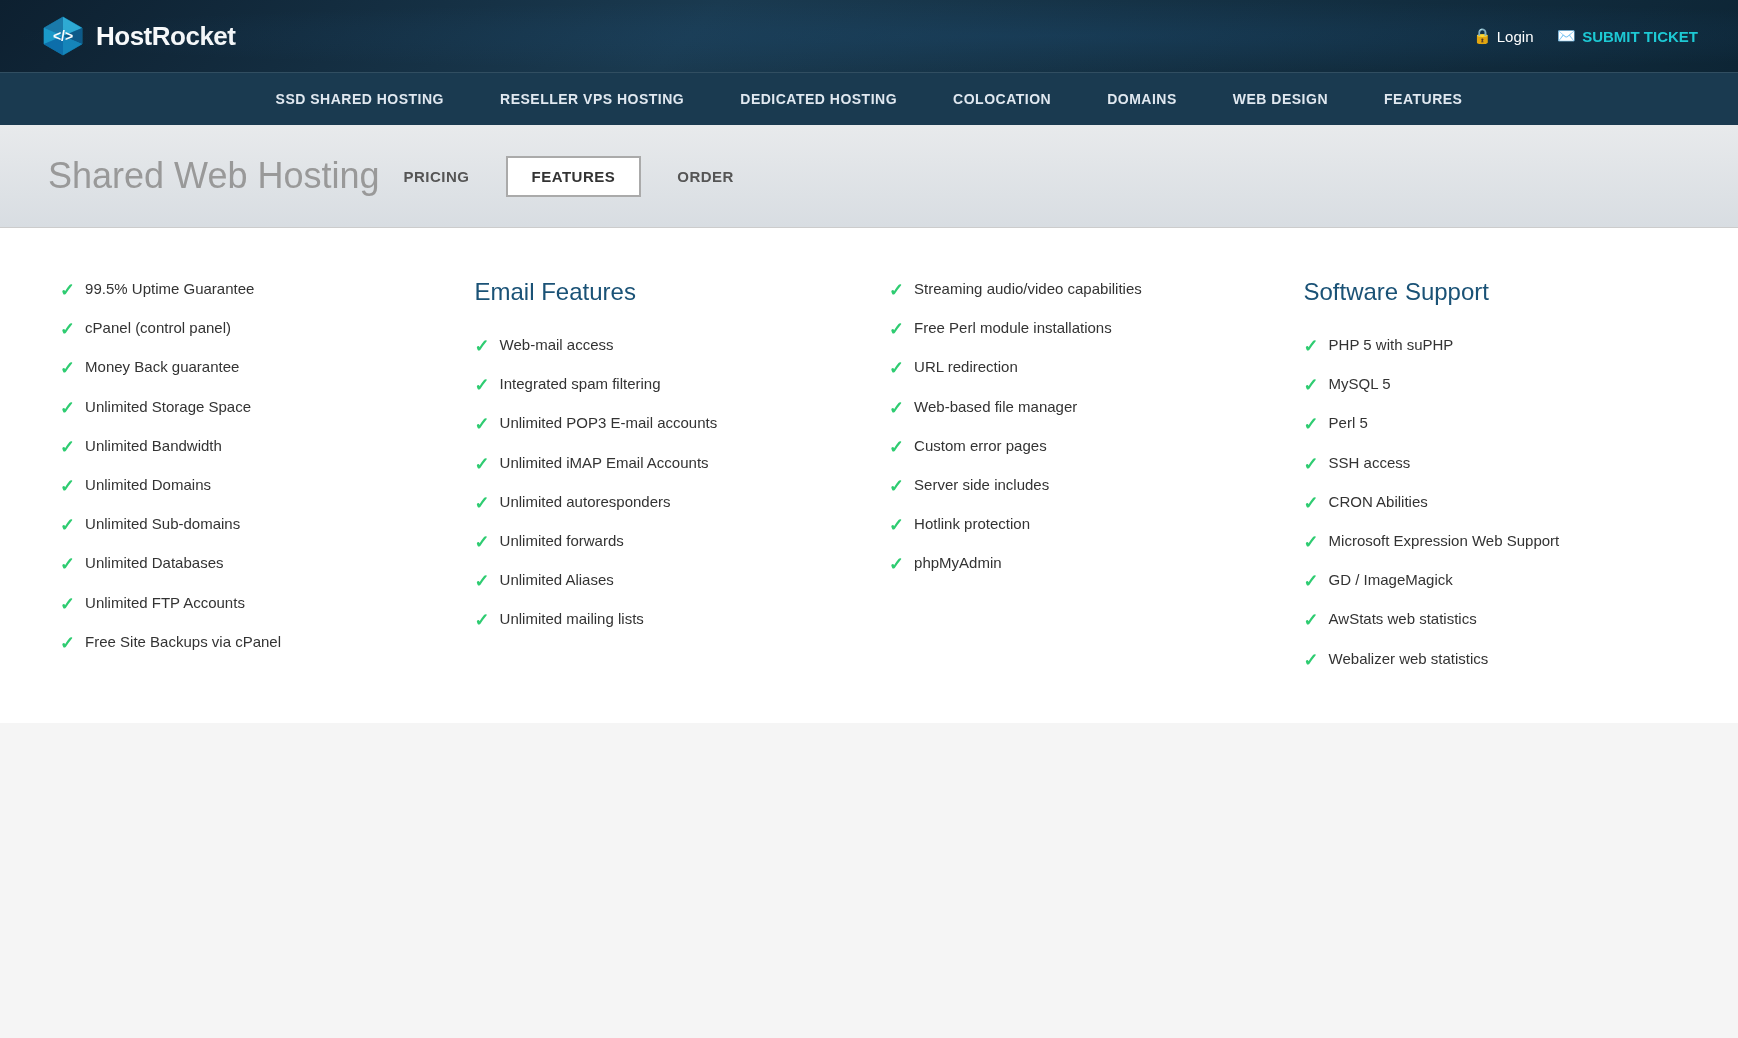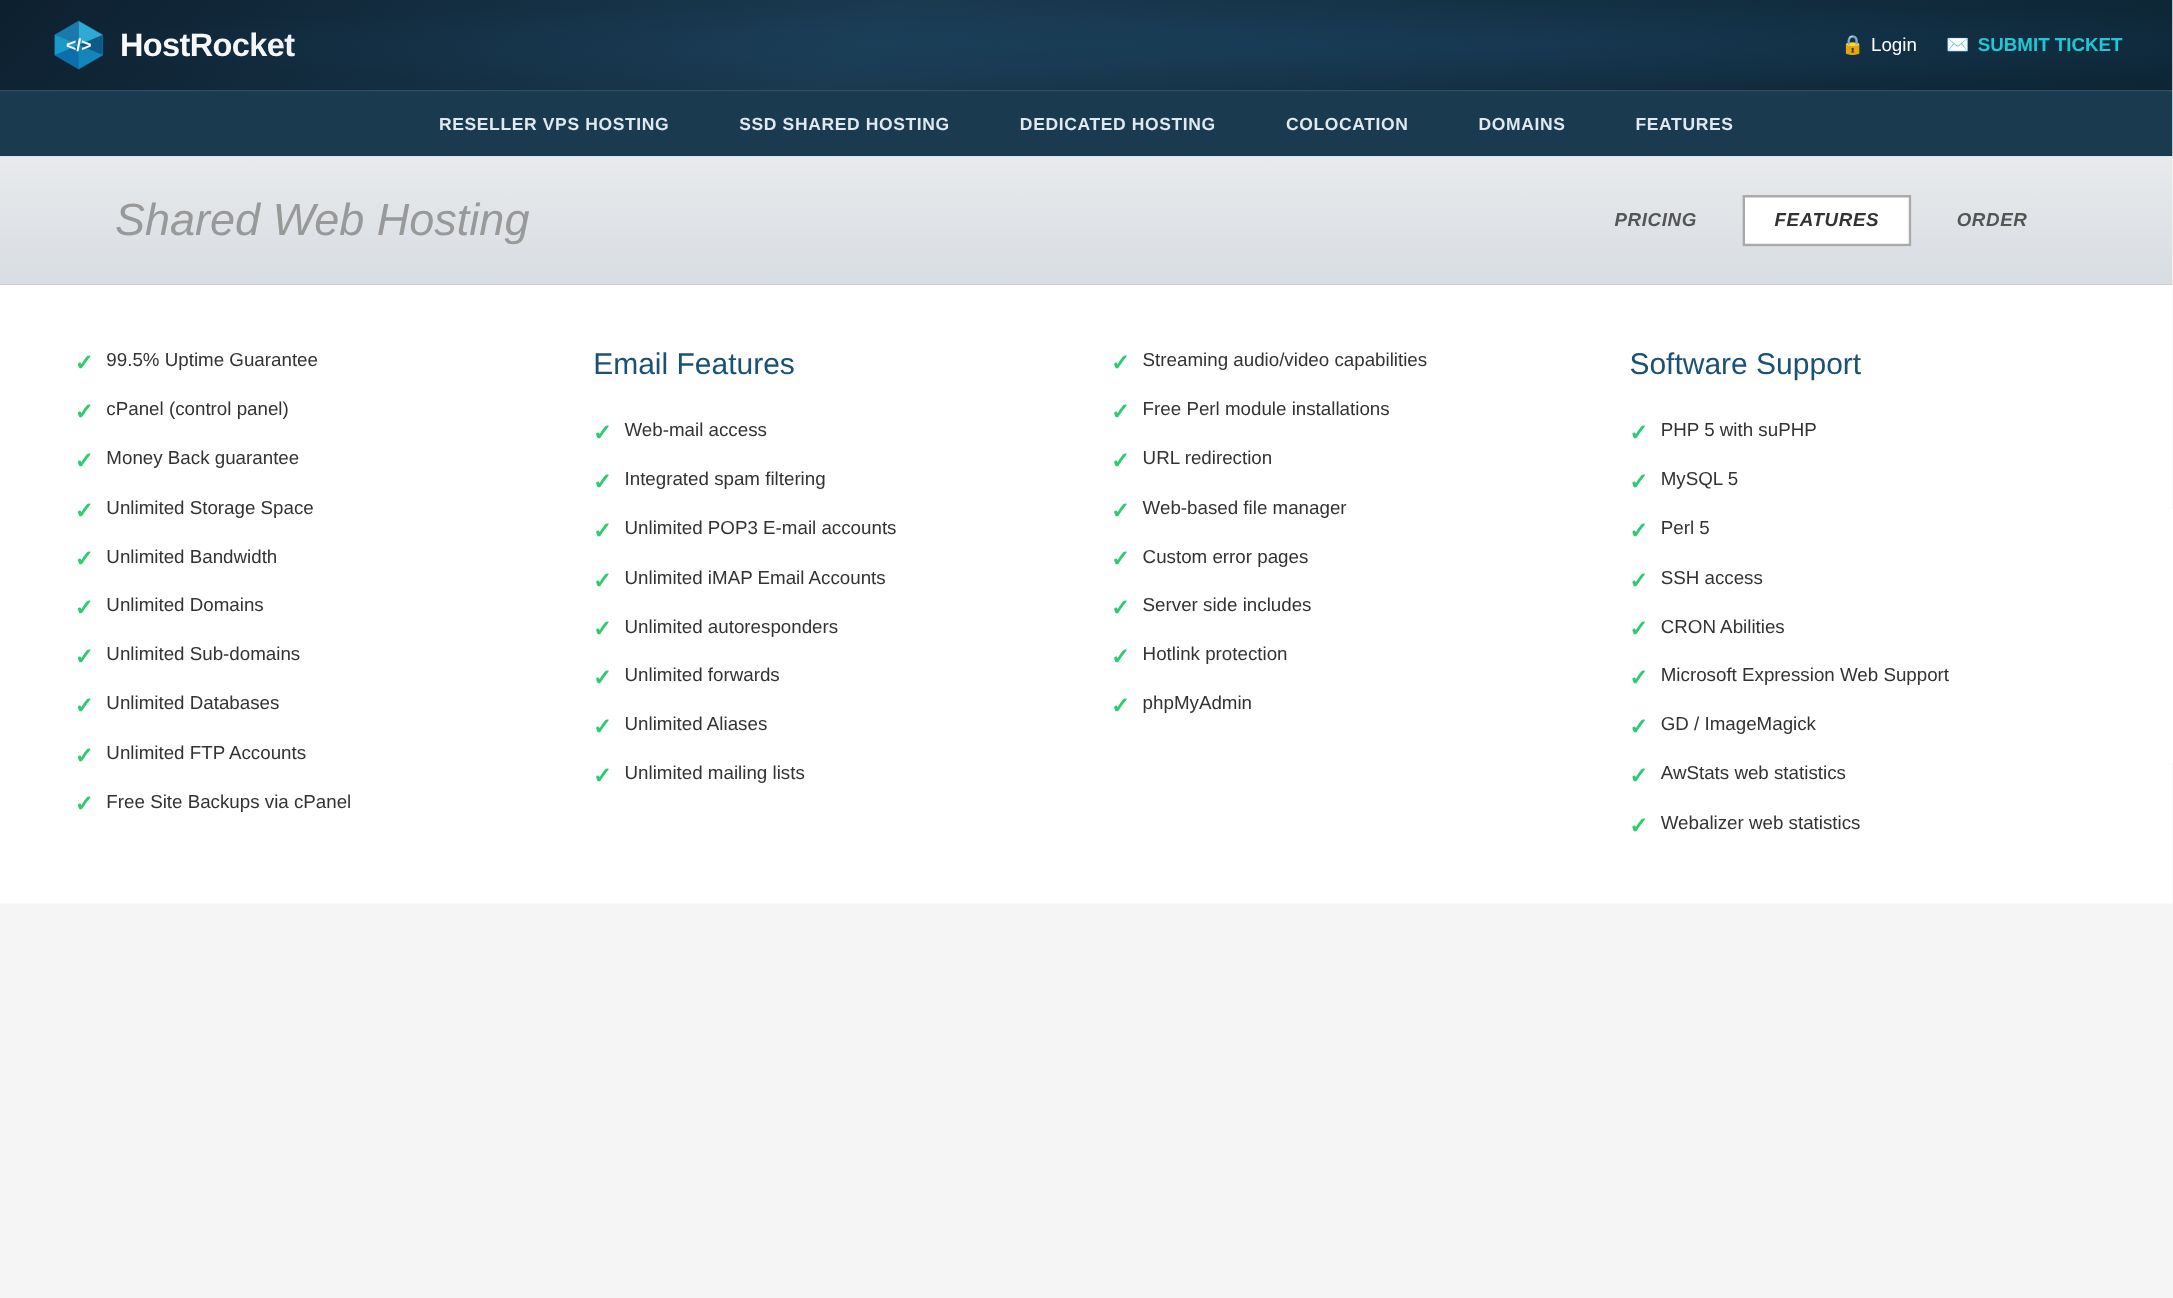--- a/index.html
+++ b/index.html
@@ -76,26 +76,24 @@
       font-weight: bold;
       letter-spacing: 0.5px;
       padding: 18px 28px;
       display: block;
       transition: background 0.2s;
     }
 
     
     .page-header {
       background: linear-gradient(180deg, #e8eaec 0%, #d8dde2 100%);
-      padding: 30px 92px;
-      display: flex;
-      align-items: center;
-      justify-content: space-between;
+      padding: 30px 48px;
+      display: flex;
+      align-items: center;
       border-bottom: 1px solid #ccc;
-      font-style: italic;
     }
     .page-title {
       font-size: 36px;
       color: #999;
       font-weight: normal;
     }
     .page-tabs {
       display: flex;
       align-items: center;
       gap: 12px;
@@ -176,25 +174,26 @@
       <span>Login</span>
     </a>
     <a class="submit-ticket-link" href="#">
       <span>✉️</span>
       <span>SUBMIT TICKET</span>
     </a>
   </div>
 </header>
 
 <nav class="nav">
+  <a class="nav-item" href="#">SSD SHARED HOSTING</a>
   <a class="nav-item" href="#">RESELLER VPS HOSTING</a>
-  <a class="nav-item" href="#">SSD SHARED HOSTING</a>
   <a class="nav-item" href="#">DEDICATED HOSTING</a>
   <a class="nav-item" href="#">COLOCATION</a>
   <a class="nav-item" href="#">DOMAINS</a>
+  <a class="nav-item" href="#">WEB DESIGN</a>
   <a class="nav-item" href="#">FEATURES</a>
 </nav>
 
 <div class="page-header">
   <h1 class="page-title">Shared Web Hosting</h1>
   <div class="page-tabs">
     <a class="page-tab" href="#">PRICING</a>
     <a class="page-tab active" href="#">FEATURES</a>
     <a class="page-tab" href="#">ORDER</a>
   </div>

